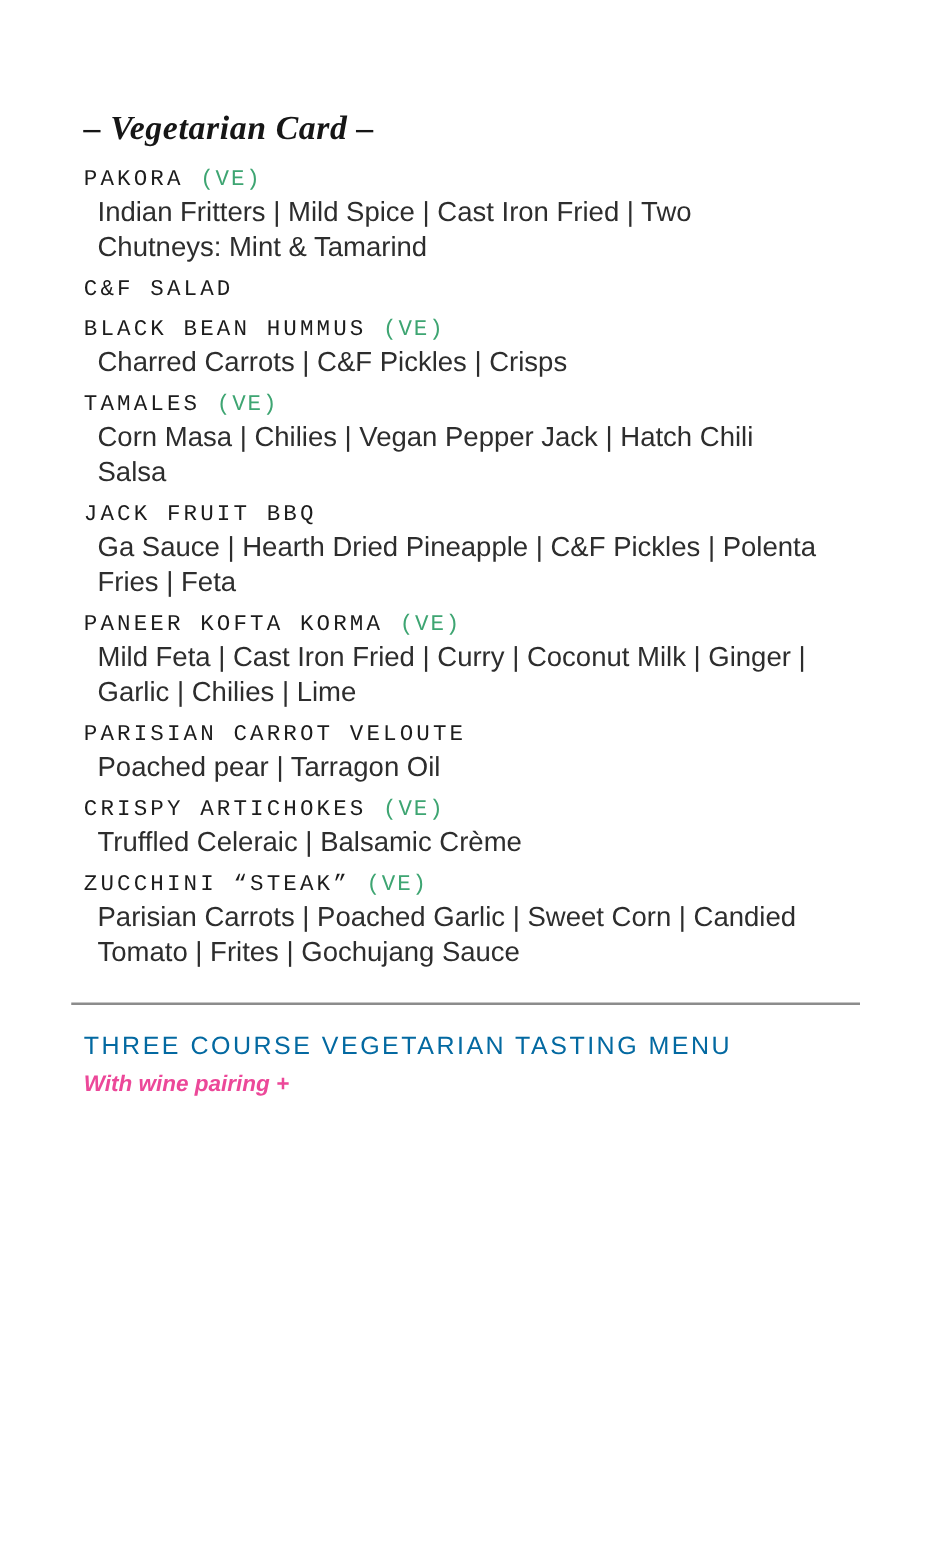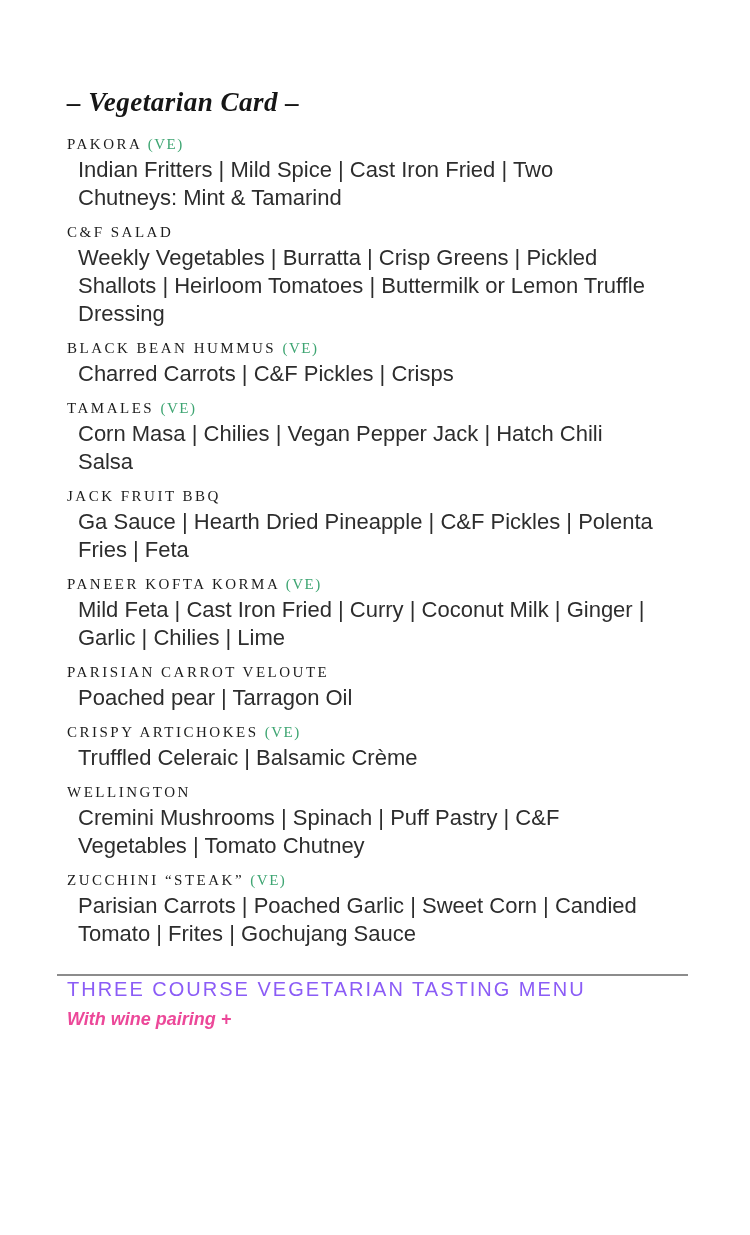--- a/index.html
+++ b/index.html
@@ -26,22 +26,22 @@
     font-size: 27px;
     line-height: 34px;
     letter-spacing: 0.5px;
     color: #161616;
     margin: 0 0 13px 0;
   }
   .item {
     margin-bottom: 8px;
   }
   .item-name {
-    font-family: Liberation Serif, serif;
-    font-size: 15px;
+    font-family: Liberation Mono, monospace;
+    font-size: 18px;
     line-height: 24px;
     letter-spacing: 2.5px;
     font-weight: 400;
     color: #1c1c1c;
     white-space: nowrap;
   }
   .ve-tag {
     color: var(--vegan-tag-green, #3ea572);
     letter-spacing: 1.5px;
   }
@@ -52,24 +52,25 @@
     padding-left: 11px;
     max-width: 575px;
   }
   .divider {
     border: none;
     border-top: 2px solid var(--divider-gray, #8c8c8c);
     width: 631px;
     margin: 26px 0 0 -10px;
   }
   .tasting-title {
+    margin-top: 20px;
     font-size: 20px;
     line-height: 26px;
     letter-spacing: 2px;
-    color: #8b5cf6;
+    color: #0369a1;
     white-space: nowrap;
   }
   .tasting-subtitle {
     margin-top: 3px;
     font-size: 18px;
     line-height: 28px;
     font-style: italic;
     font-weight: bold;
     color: #ec4899;
   }
@@ -106,21 +107,20 @@
 
     <div>
 
       <div class="item">
         <div class="item-name"><span>PAKORA</span> <span class="ve-tag">(VE)</span></div>
         <div class="item-desc">Indian Fritters | Mild Spice | Cast Iron Fried | Two Chutneys: Mint &amp; Tamarind</div>
       </div>
 
       <div class="item">
         <div class="item-name"><span>C&amp;F SALAD</span> <span class="ve-tag"></span></div>
-        <div class="item-desc">Weekly Vegetables | Burratta | Crisp Greens | Pickled Shallots | Heirloom Tomatoes | Buttermilk or Lemon Truffle Dressing</div>
       </div>
 
       <div class="item">
         <div class="item-name"><span>BLACK BEAN HUMMUS</span> <span class="ve-tag">(VE)</span></div>
         <div class="item-desc">Charred Carrots | C&amp;F Pickles | Crisps</div>
       </div>
 
       <div class="item">
         <div class="item-name"><span>TAMALES</span> <span class="ve-tag">(VE)</span></div>
         <div class="item-desc">Corn Masa | Chilies | Vegan Pepper Jack | Hatch Chili Salsa</div>
@@ -139,24 +139,20 @@
       <div class="item">
         <div class="item-name"><span>PARISIAN CARROT VELOUTE</span> <span class="ve-tag"></span></div>
         <div class="item-desc">Poached pear | Tarragon Oil</div>
       </div>
 
       <div class="item">
         <div class="item-name"><span>CRISPY ARTICHOKES</span> <span class="ve-tag">(VE)</span></div>
         <div class="item-desc">Truffled Celeraic | Balsamic Crème</div>
       </div>
 
-      <div class="item">
-        <div class="item-name"><span>WELLINGTON</span> <span class="ve-tag"></span></div>
-        <div class="item-desc">Cremini Mushrooms | Spinach | Puff Pastry | C&amp;F Vegetables | Tomato Chutney</div>
-      </div>
 
       <div class="item">
         <div class="item-name"><span>ZUCCHINI “STEAK” </span> <span class="ve-tag">(VE)</span></div>
         <div class="item-desc">Parisian Carrots | Poached Garlic | Sweet Corn | Candied Tomato | Frites | Gochujang Sauce</div>
       </div>
 
     </div>
 
     <hr class="divider">
 

